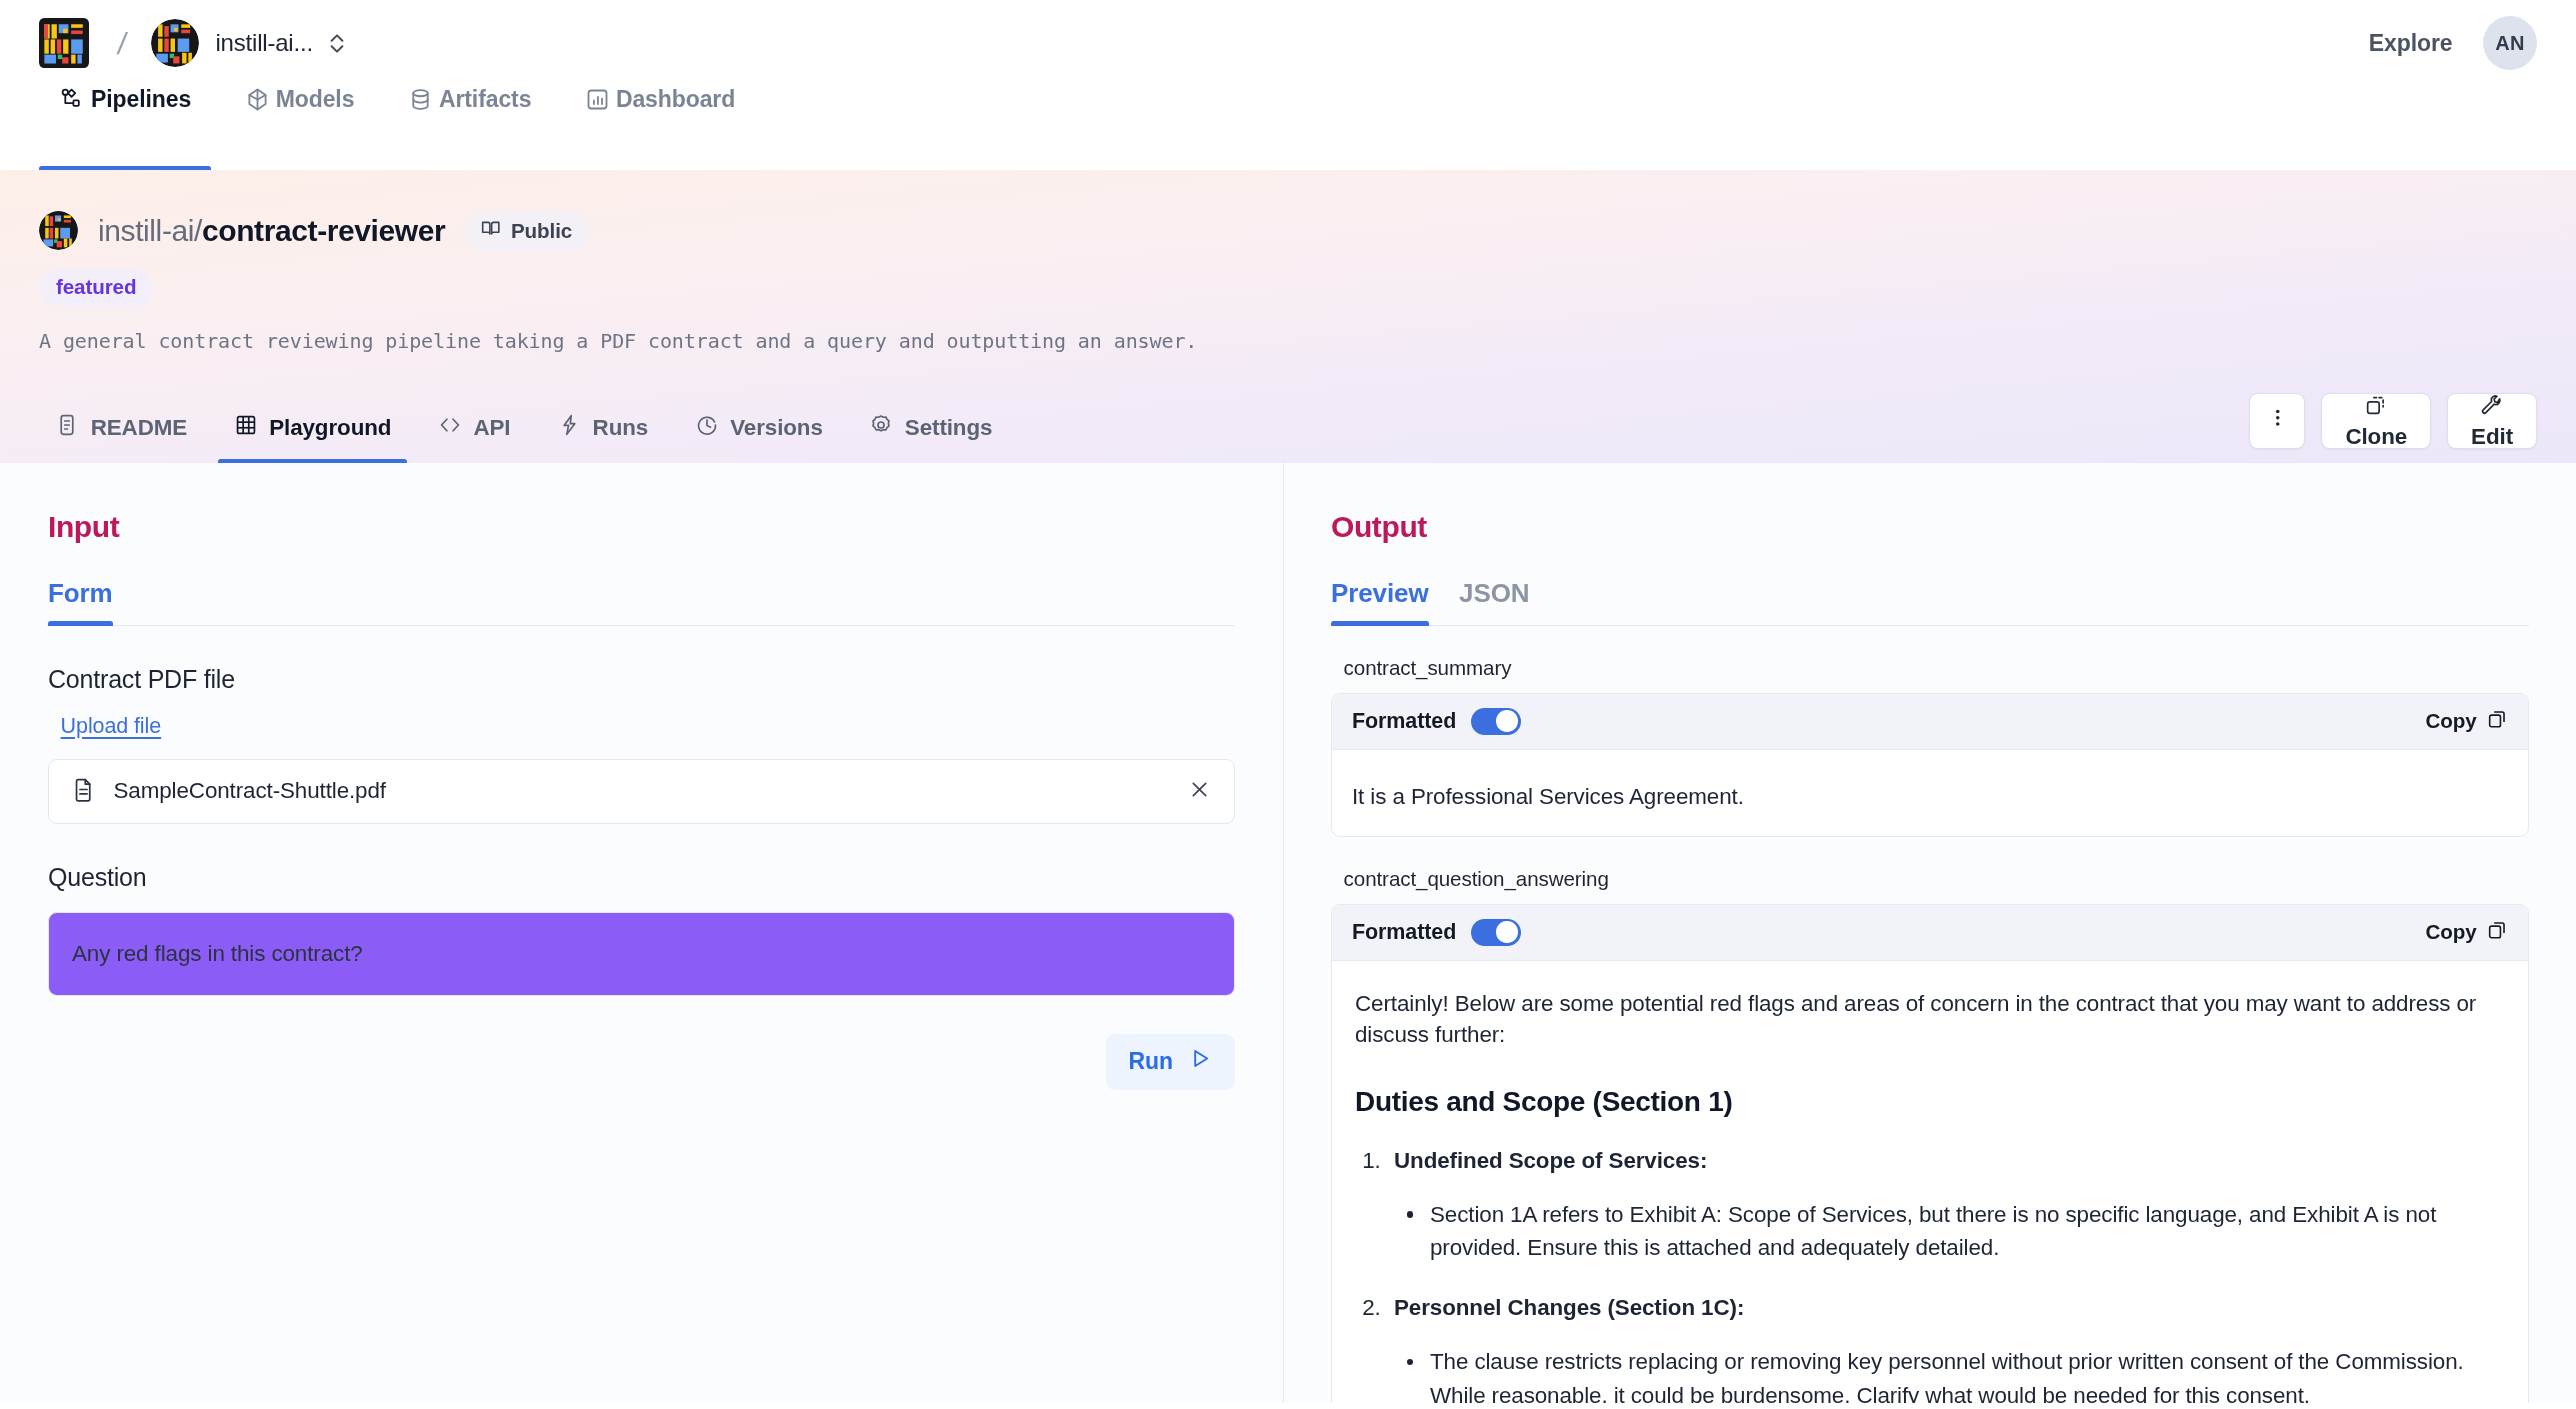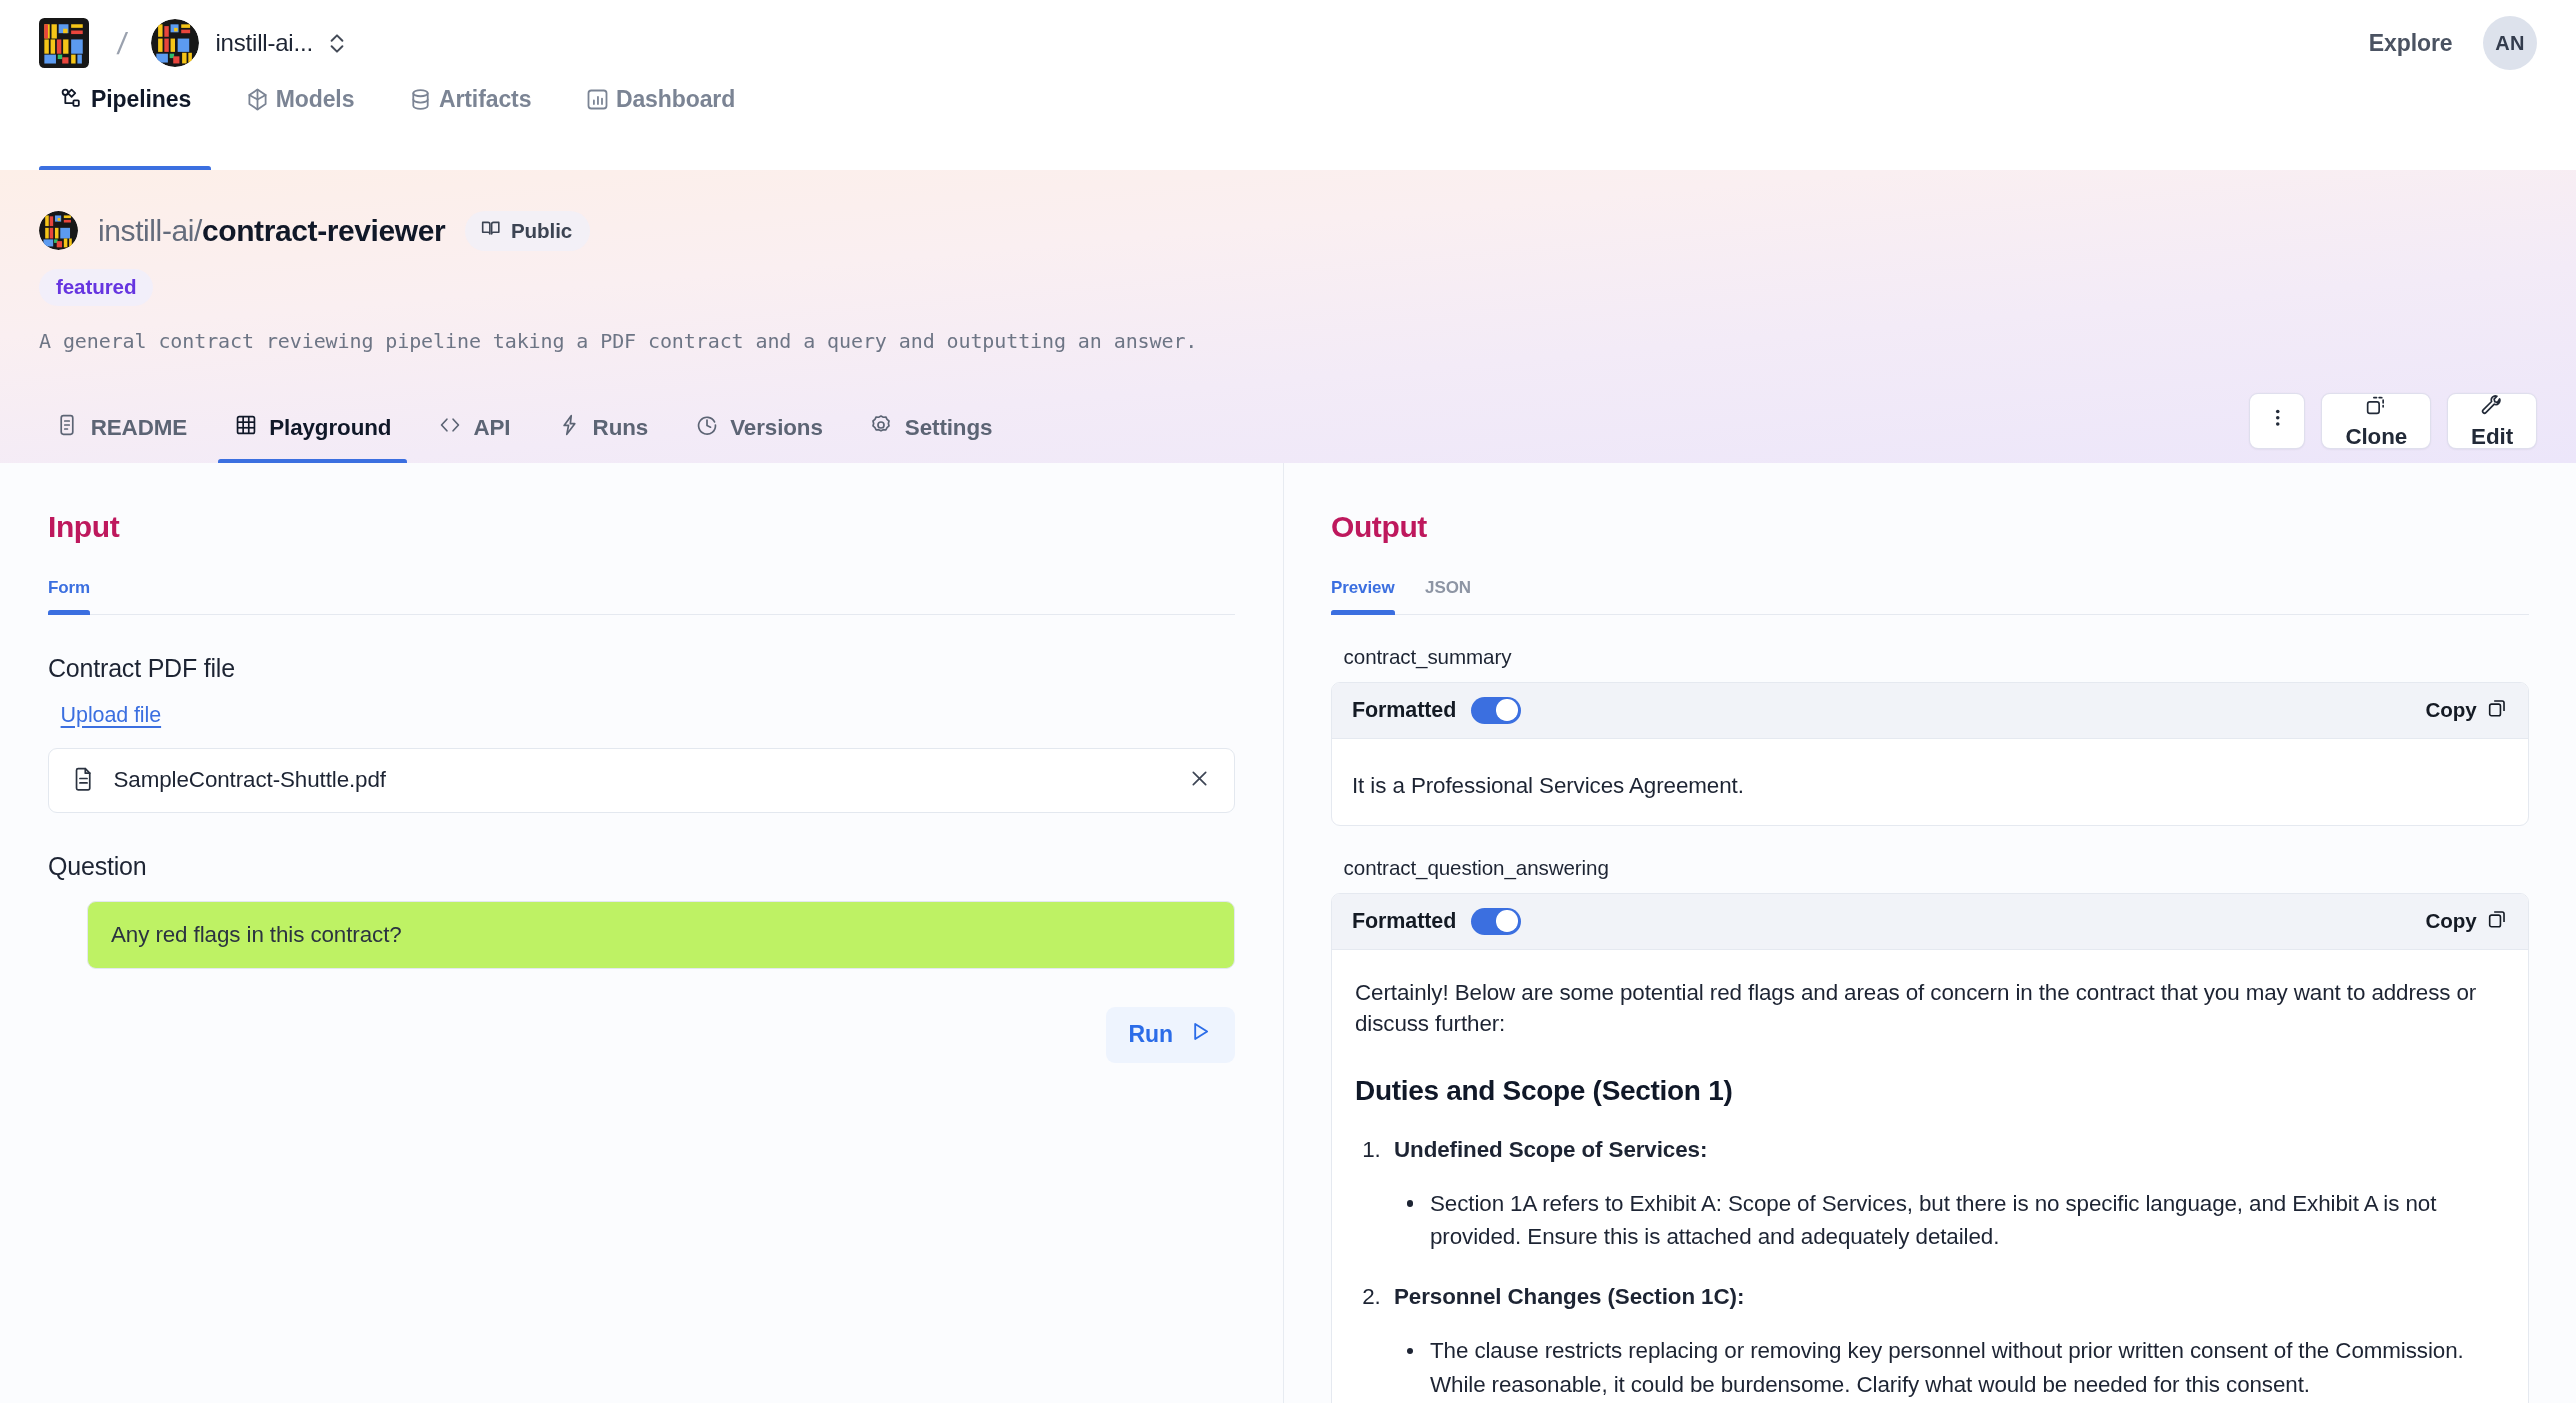--- a/index.html
+++ b/index.html
@@ -251,21 +251,21 @@
   
   .pane-tabs {
     margin-top: 34px;
     display: flex;
     align-items: flex-end;
     gap: 30.5px;
     border-bottom: 0.9px solid #e5e9f0;
     position: relative;
   }
   .pane-tab {
-    font-size: 17px;
+    font-size: 26px;
     font-weight: 700;
     color: #8d95a4;
     padding-bottom: 15.2px;
     position: relative;
     letter-spacing: -0.1px;
   }
   .pane-tab.active { color: #3b6fe0; }
   .pane-tab.active::after {
     content: "";
     position: absolute;
@@ -309,31 +309,30 @@
   }
   .file-chip-x {
     margin-left: auto;
     color: #3d4554;
     font-size: 25px;
     line-height: 1;
     font-weight: 400;
   }
   .question-input {
     margin-top: 20px;
-    height: 68px;
-    background: #bef264;
+    height: 84px;
+    background: #8b5cf6;
     border: 0.9px solid #e3e8ef;
     border-radius: 9px;
     display: flex;
     align-items: center;
     padding: 0 23px;
     font-size: 22.4px;
     color: #2b3340;
     letter-spacing: -0.1px;
-    margin-left: 39px;
   }
   .run-row {
     display: flex;
     justify-content: flex-end;
     margin-top: 38px;
   }
   .run-btn {
     background: #eef4fe;
     border-radius: 9px;
     height: 56px;

